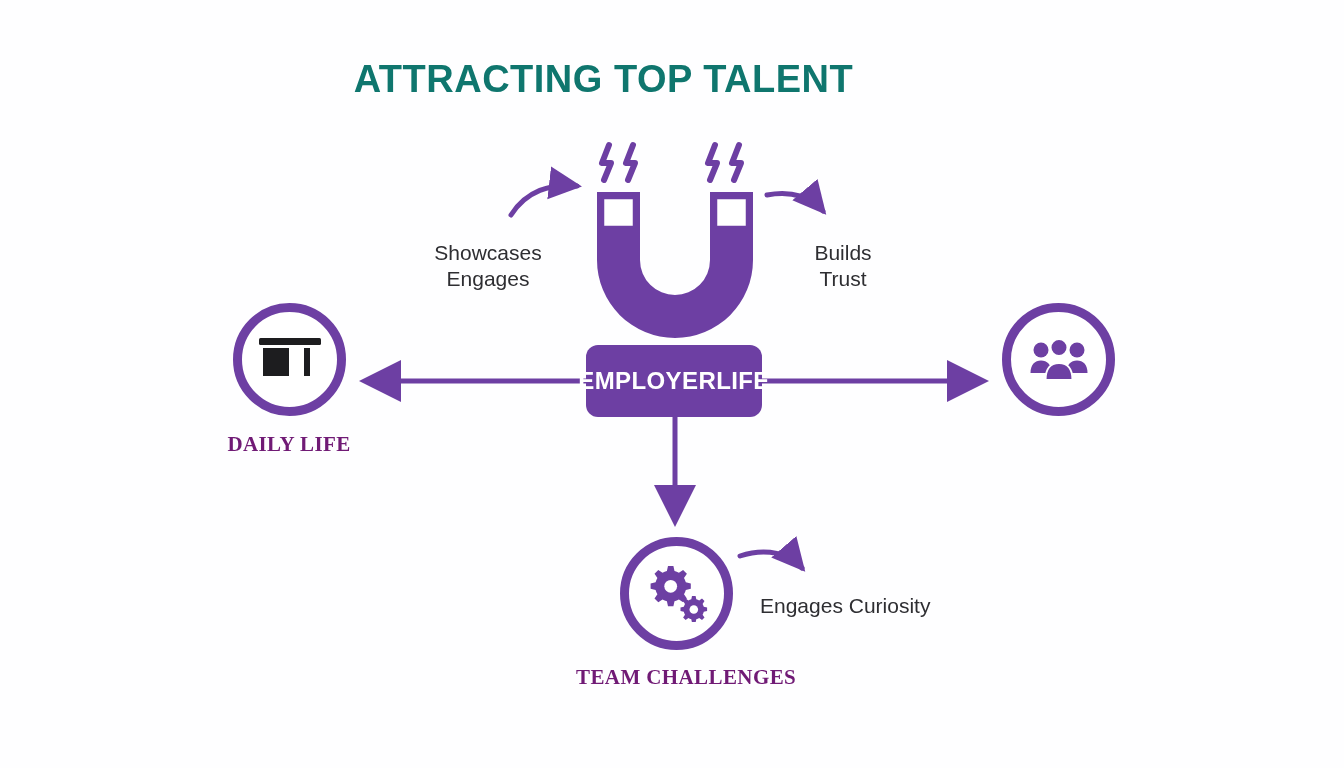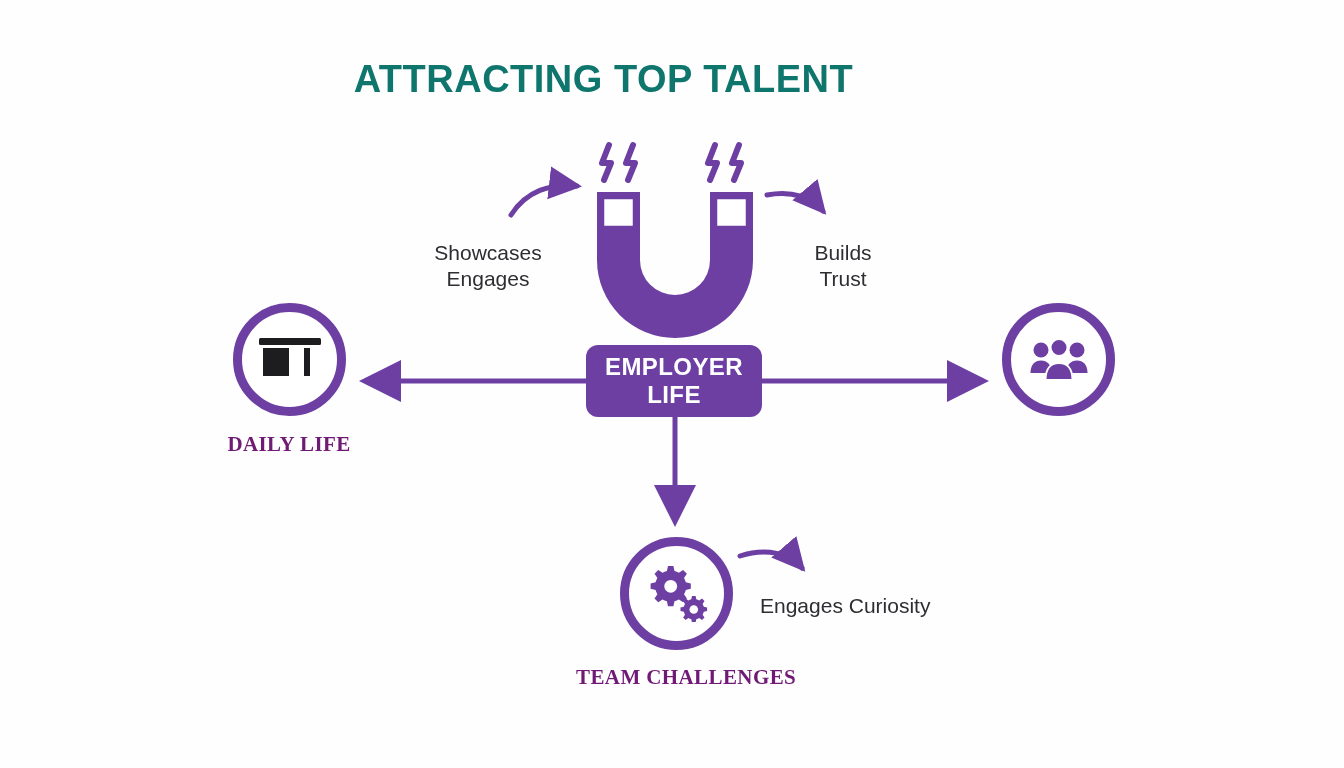--- a/index.html
+++ b/index.html
@@ -39,21 +39,21 @@
 
   
   #employer-brand-box {
     left: 586px;
     top: 345px;
     width: 176px;
     height: 72px;
     background: #6d3fa3;
     border-radius: 12px;
     display: flex;
-    flex-direction: column;
+    flex-direction: row;
     align-items: center;
     justify-content: center;
     color: #ffffff;
     font-weight: 700;
     font-size: 24px;
     line-height: 1.17;
     letter-spacing: 0.4px;
     text-align: center;
   }
   #employer-brand-box .eb-line { display: block; }

